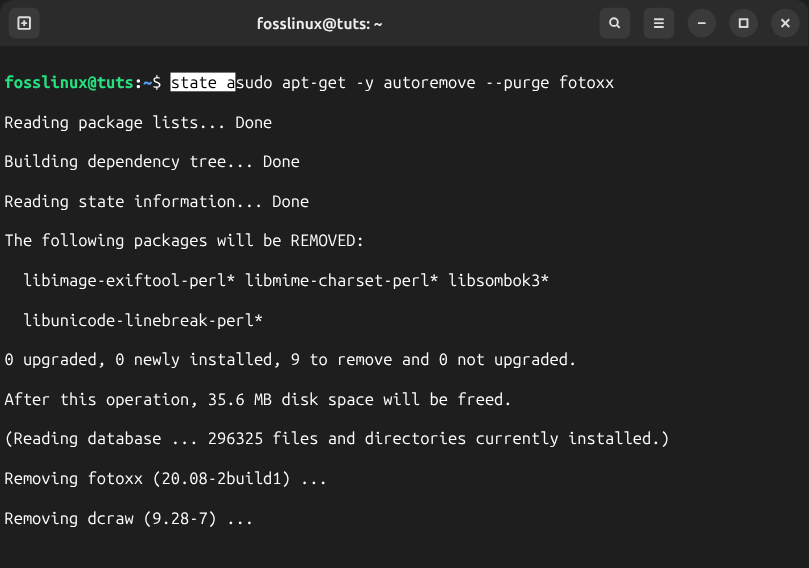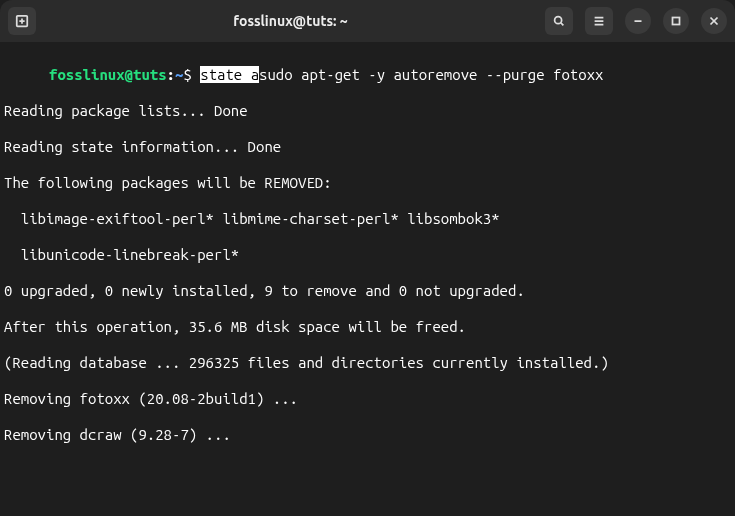--- a/index.html
+++ b/index.html
@@ -32,21 +32,21 @@
     .tb-btn.round { border-radius: 50%; background: #3a3a3a; width: 26px; height: 26px; }
     .tb-btn svg { width: 14px; height: 14px; stroke: #ddd; fill: none; stroke-width: 2; }
     .terminal {
       padding: 6px 4px;
       line-height: 1.2;
       color: #fff;
       white-space: pre;
       letter-spacing: 0;
     }
     .line { display: block; }
-    .prompt-user { color: #26e07f; font-weight: bold; margin-left: 45px; }
+    .prompt-user { color: #26e07f; font-weight: bold; }
     .prompt-sep { color: #fff; font-weight: bold; }
     .prompt-path { color: #5a9ff5; font-weight: bold; }
     .prompt-dollar { color: #fff; }
     .highlight { background: #fff; color: #000; }
   </style>
 </head>
 <body>
 
 <div class="titlebar">
   <div class="tb-left">
@@ -88,20 +88,21 @@
           <line x1="4" y1="4" x2="12" y2="12"></line>
           <line x1="12" y1="4" x2="4" y2="12"></line>
         </svg>
     </div>
   </div>
 </div>
 
 <div class="terminal">
 <span class="line"><span class="prompt-user">fosslinux@tuts</span><span class="prompt-sep">:</span><span class="prompt-path">~</span><span class="prompt-dollar">$</span> <span class="highlight">state a</span><span>sudo apt-get -y autoremove --purge fotoxx</span></span>
 <span class="line">Reading package lists... Done</span>
+<span class="line">Building dependency tree... Done</span>
 <span class="line">Reading state information... Done</span>
 <span class="line">The following packages will be REMOVED:</span>
 <span class="line">  libimage-exiftool-perl* libmime-charset-perl* libsombok3*</span>
 <span class="line">  libunicode-linebreak-perl*</span>
 <span class="line">0 upgraded, 0 newly installed, 9 to remove and 0 not upgraded.</span>
 <span class="line">After this operation, 35.6 MB disk space will be freed.</span>
 <span class="line">(Reading database ... 296325 files and directories currently installed.)</span>
 <span class="line">Removing fotoxx (20.08-2build1) ...</span>
 <span class="line">Removing dcraw (9.28-7) ...</span>
 

